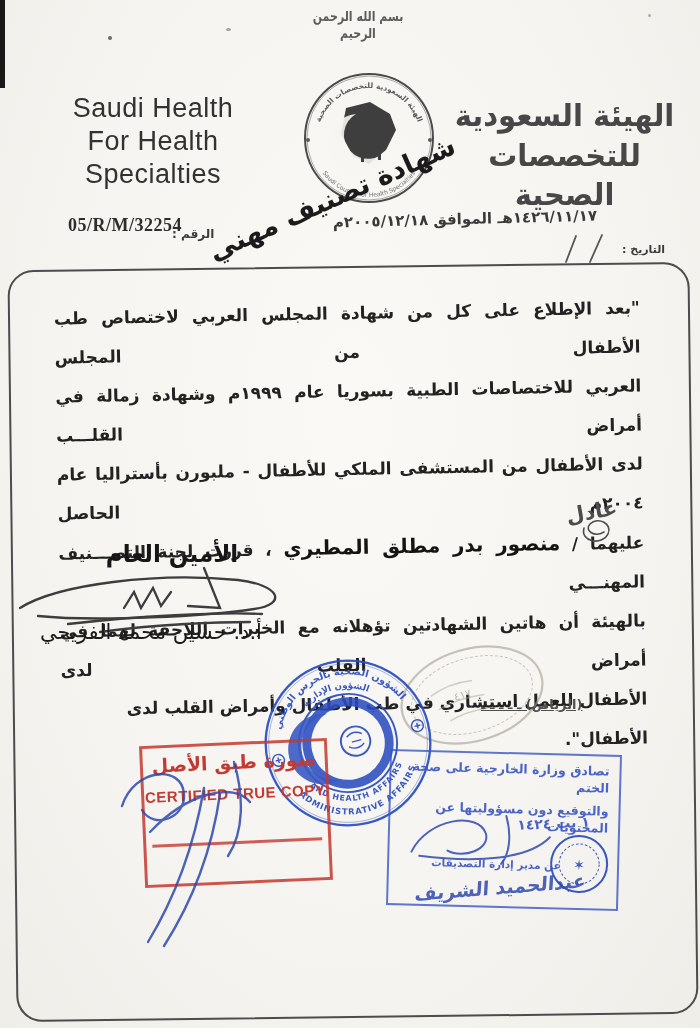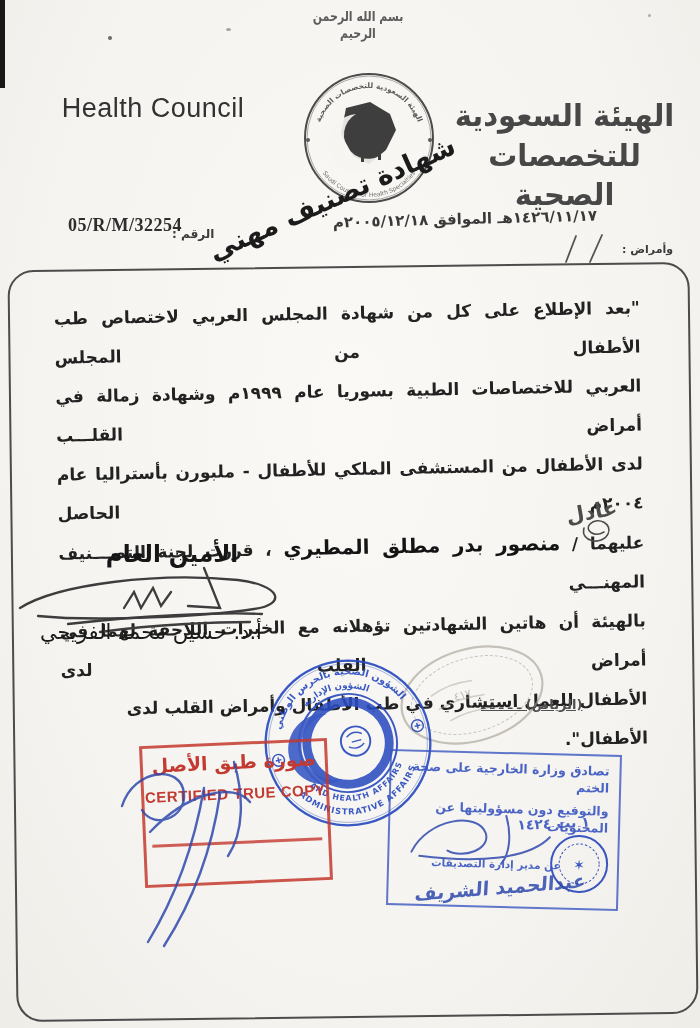--- a/index.html
+++ b/index.html
@@ -102,21 +102,22 @@
 <div id="page">
 
   <div class="abs edge-bar"></div>
   <div class="abs speck" style="left:108px;top:36px;width:4px;height:4px;"></div>
   <div class="abs speck" style="left:226px;top:28px;width:5px;height:3px;opacity:.6;"></div>
   <div class="abs speck" style="left:648px;top:14px;width:3px;height:3px;opacity:.5;"></div>
 
   <div class="abs bismillah rtl">بسم الله الرحمن الرحيم</div>
 
   <div class="abs org-en">
-    <div>Health Council</div>
+    <div>Saudi Health</div>
+    <div>For Health Specialties</div>
   </div>
 
   <div class="abs org-ar rtl">
     <div>الهيئة السعودية</div>
     <div>للتخصصات الصحية</div>
   </div>
 
   <svg class="abs logo" width="146" height="152" viewBox="0 0 146 152">
     <defs>
       <path id="logoTop" d="M 21,76 A 52,52 0 0 1 125,76"></path>
@@ -136,21 +137,21 @@
     <path d="M 60,50 A 24,24 0 1 0 92,84 A 30,30 0 1 1 60,50 Z" fill="#f6f5f2" opacity=".9"></path>
     <rect x="65" y="42" width="3" height="56" fill="#3e3e3e"></rect>
     <rect x="82" y="46" width="3" height="50" fill="#3e3e3e"></rect>
   </svg>
 
   <div class="abs overlay-text rtl">شهادة تصنيف مهني</div>
 
   <div class="abs ref-value">05/R/M/32254</div>
   <div class="abs ref-label rtl">الرقم :</div>
   <div class="abs date-value rtl">١٤٢٦/١١/١٧هـ الموافق ٢٠٠٥/١٢/١٨م</div>
-  <div class="abs date-label rtl">وأمراض :</div>
+  <div class="abs date-label rtl">التاريخ :</div>
   <svg class="abs" style="left:552px;top:232px;" width="60" height="34">
     <path d="M 14,30 L 24,4 M 38,30 L 50,3" stroke="#555" stroke-width="1.8" fill="none" stroke-linecap="round"></path>
   </svg>
 
   <div class="abs frame"></div>
 
   <div class="abs body-text rtl">
     <div class="body-line">"بعد الإطلاع على كل من شهادة المجلس العربي لاختصاص طب الأطفال من المجلس</div>
     <div class="body-line">العربي للاختصاصات الطبية بسوريا عام ١٩٩٩م وشهادة زمالة في أمراض القلـــب</div>
     <div class="body-line">لدى الأطفال من المستشفى الملكي للأطفال - ملبورن بأستراليا عام ٢٠٠٤م الحاصل</div>

